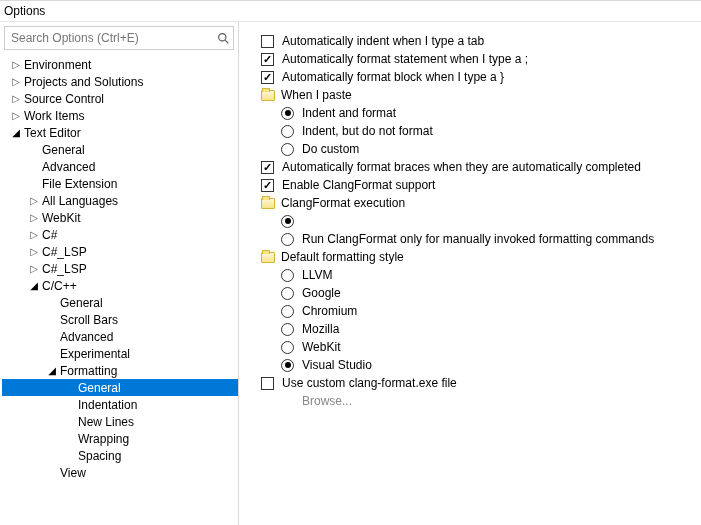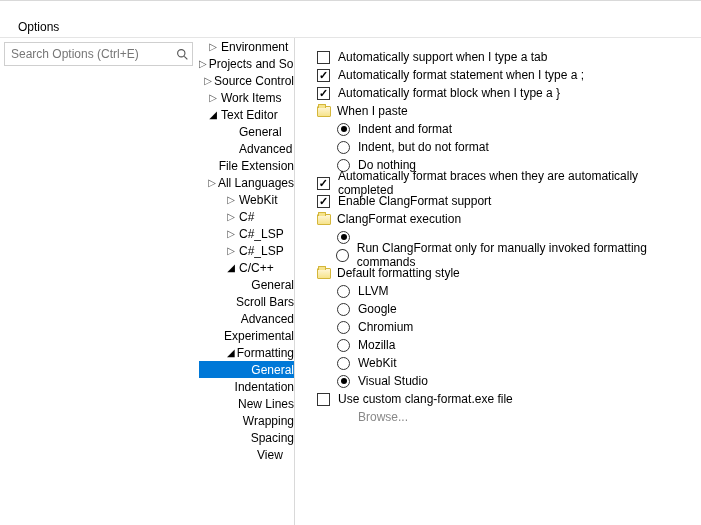--- a/index.html
+++ b/index.html
@@ -11,31 +11,30 @@
     color: #000;
     width: 701px; height: 525px;
     overflow: hidden;
   }
   .win {
     width: 701px; height: 525px;
     border-top: 1px solid #d9d9d9;
     display: flex; flex-direction: column;
   }
   .titlebar {
-    padding: 3px 18px;
+    padding: 3px 4px;
     font-size: 12px;
-    margin-top: 16px;
   }
   .body {
     flex: 1; display: flex;
     border-top: 1px solid #e5e5e5;
   }
   .left {
-    width: 295px;
-    display: flex; flex-direction: row;
+    width: 239px;
+    display: flex; flex-direction: column;
     border-right: 1px solid #d9d9d9;
   }
   .search-wrap {
     display: flex; align-items: center;
     border: 1px solid #cfcfcf;
     margin: 4px 4px 6px 4px;
     height: 24px;
   }
   .search-wrap input {
     flex: 1; border: none; outline: none;
@@ -249,21 +248,21 @@
             <span class="pad" style="width: 44px;"></span>
             <span class="tw none">▷</span>
             <span class="tree-label">View</span>
           </div>
         </div>
     </div>
     <div class="right" id="opts">
         <div class="opt-row">
           <span class="ind" style="width: 0px;"></span>
           <span class="chk"></span>
-          <span class="opt-label">Automatically support when I type a tab</span>
+          <span class="opt-label">Automatically indent when I type a tab</span>
         </div>
         <div class="opt-row">
           <span class="ind" style="width: 0px;"></span>
           <span class="chk">
             <span class="mark">✓</span>
           </span>
           <span class="opt-label">Automatically format statement when I type a ;</span>
         </div>
         <div class="opt-row">
           <span class="ind" style="width: 0px;"></span>
@@ -285,21 +284,21 @@
           <span class="opt-label">Indent and format</span>
         </div>
         <div class="opt-row">
           <span class="ind" style="width: 20px;"></span>
           <span class="rad"></span>
           <span class="opt-label">Indent, but do not format</span>
         </div>
         <div class="opt-row">
           <span class="ind" style="width: 20px;"></span>
           <span class="rad"></span>
-          <span class="opt-label">Do nothing</span>
+          <span class="opt-label">Do custom</span>
         </div>
         <div class="opt-row">
           <span class="ind" style="width: 0px;"></span>
           <span class="chk">
             <span class="mark">✓</span>
           </span>
           <span class="opt-label">Automatically format braces when they are automatically completed</span>
         </div>
         <div class="opt-row">
           <span class="ind" style="width: 0px;"></span>

